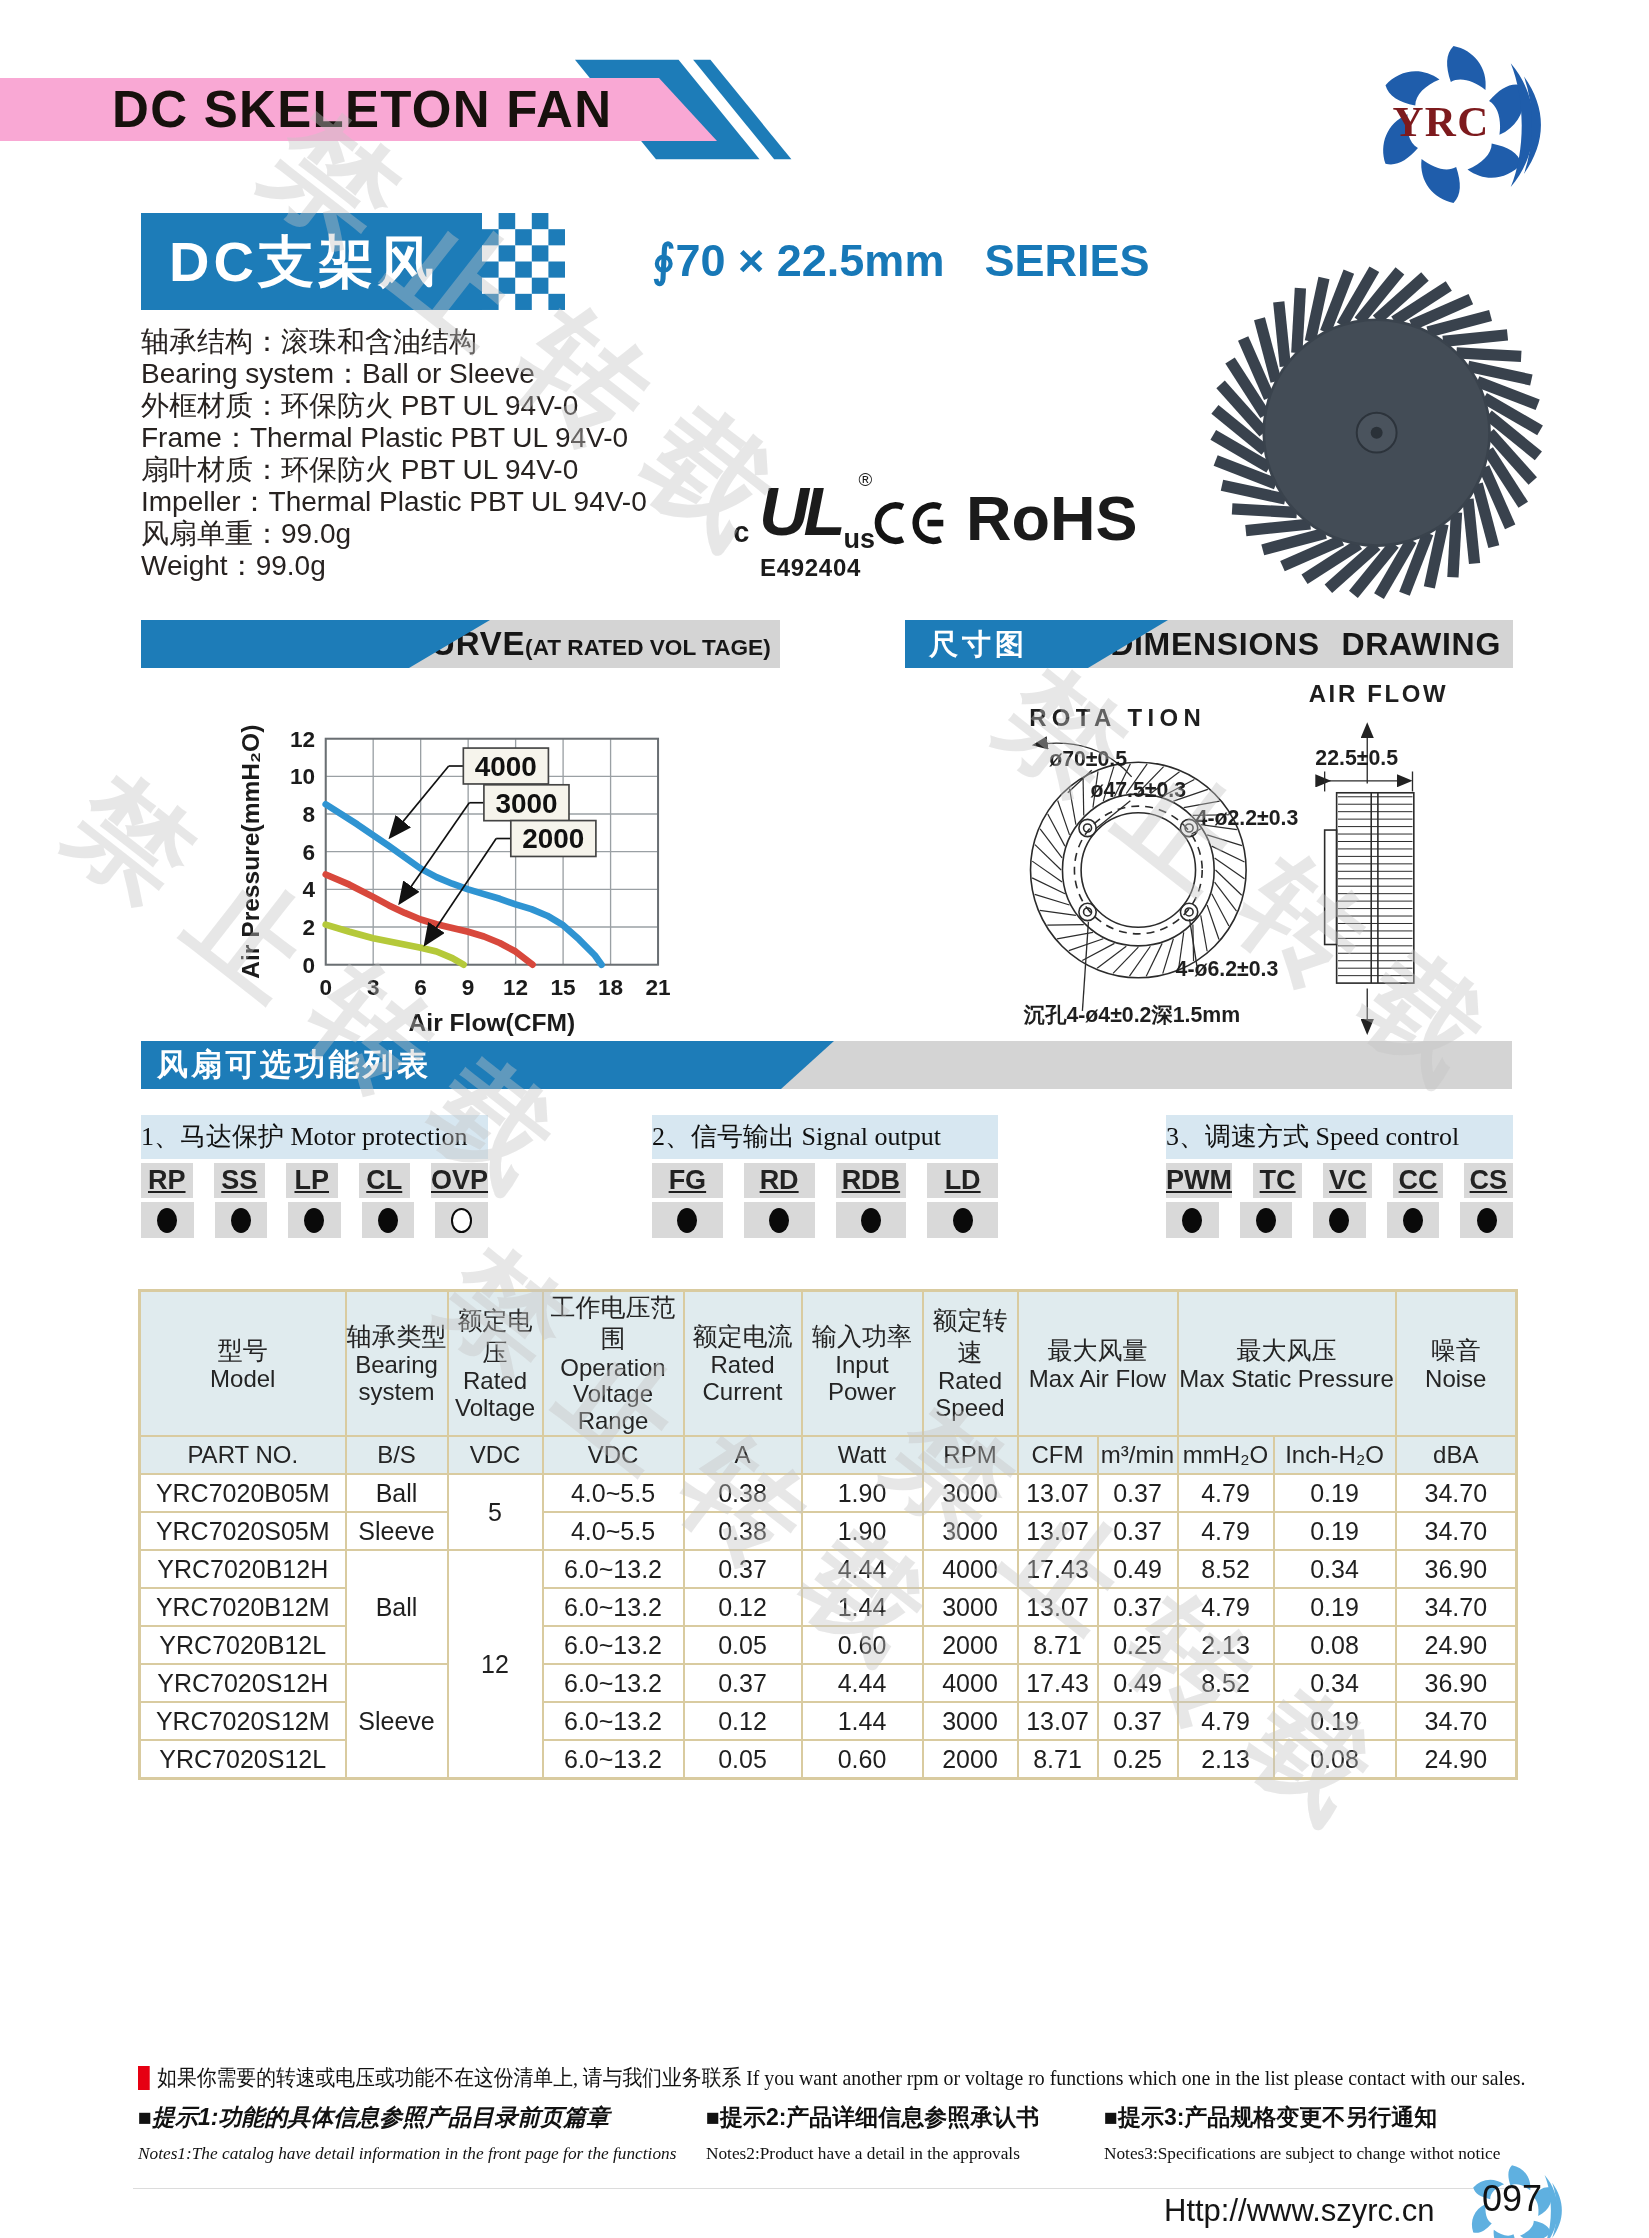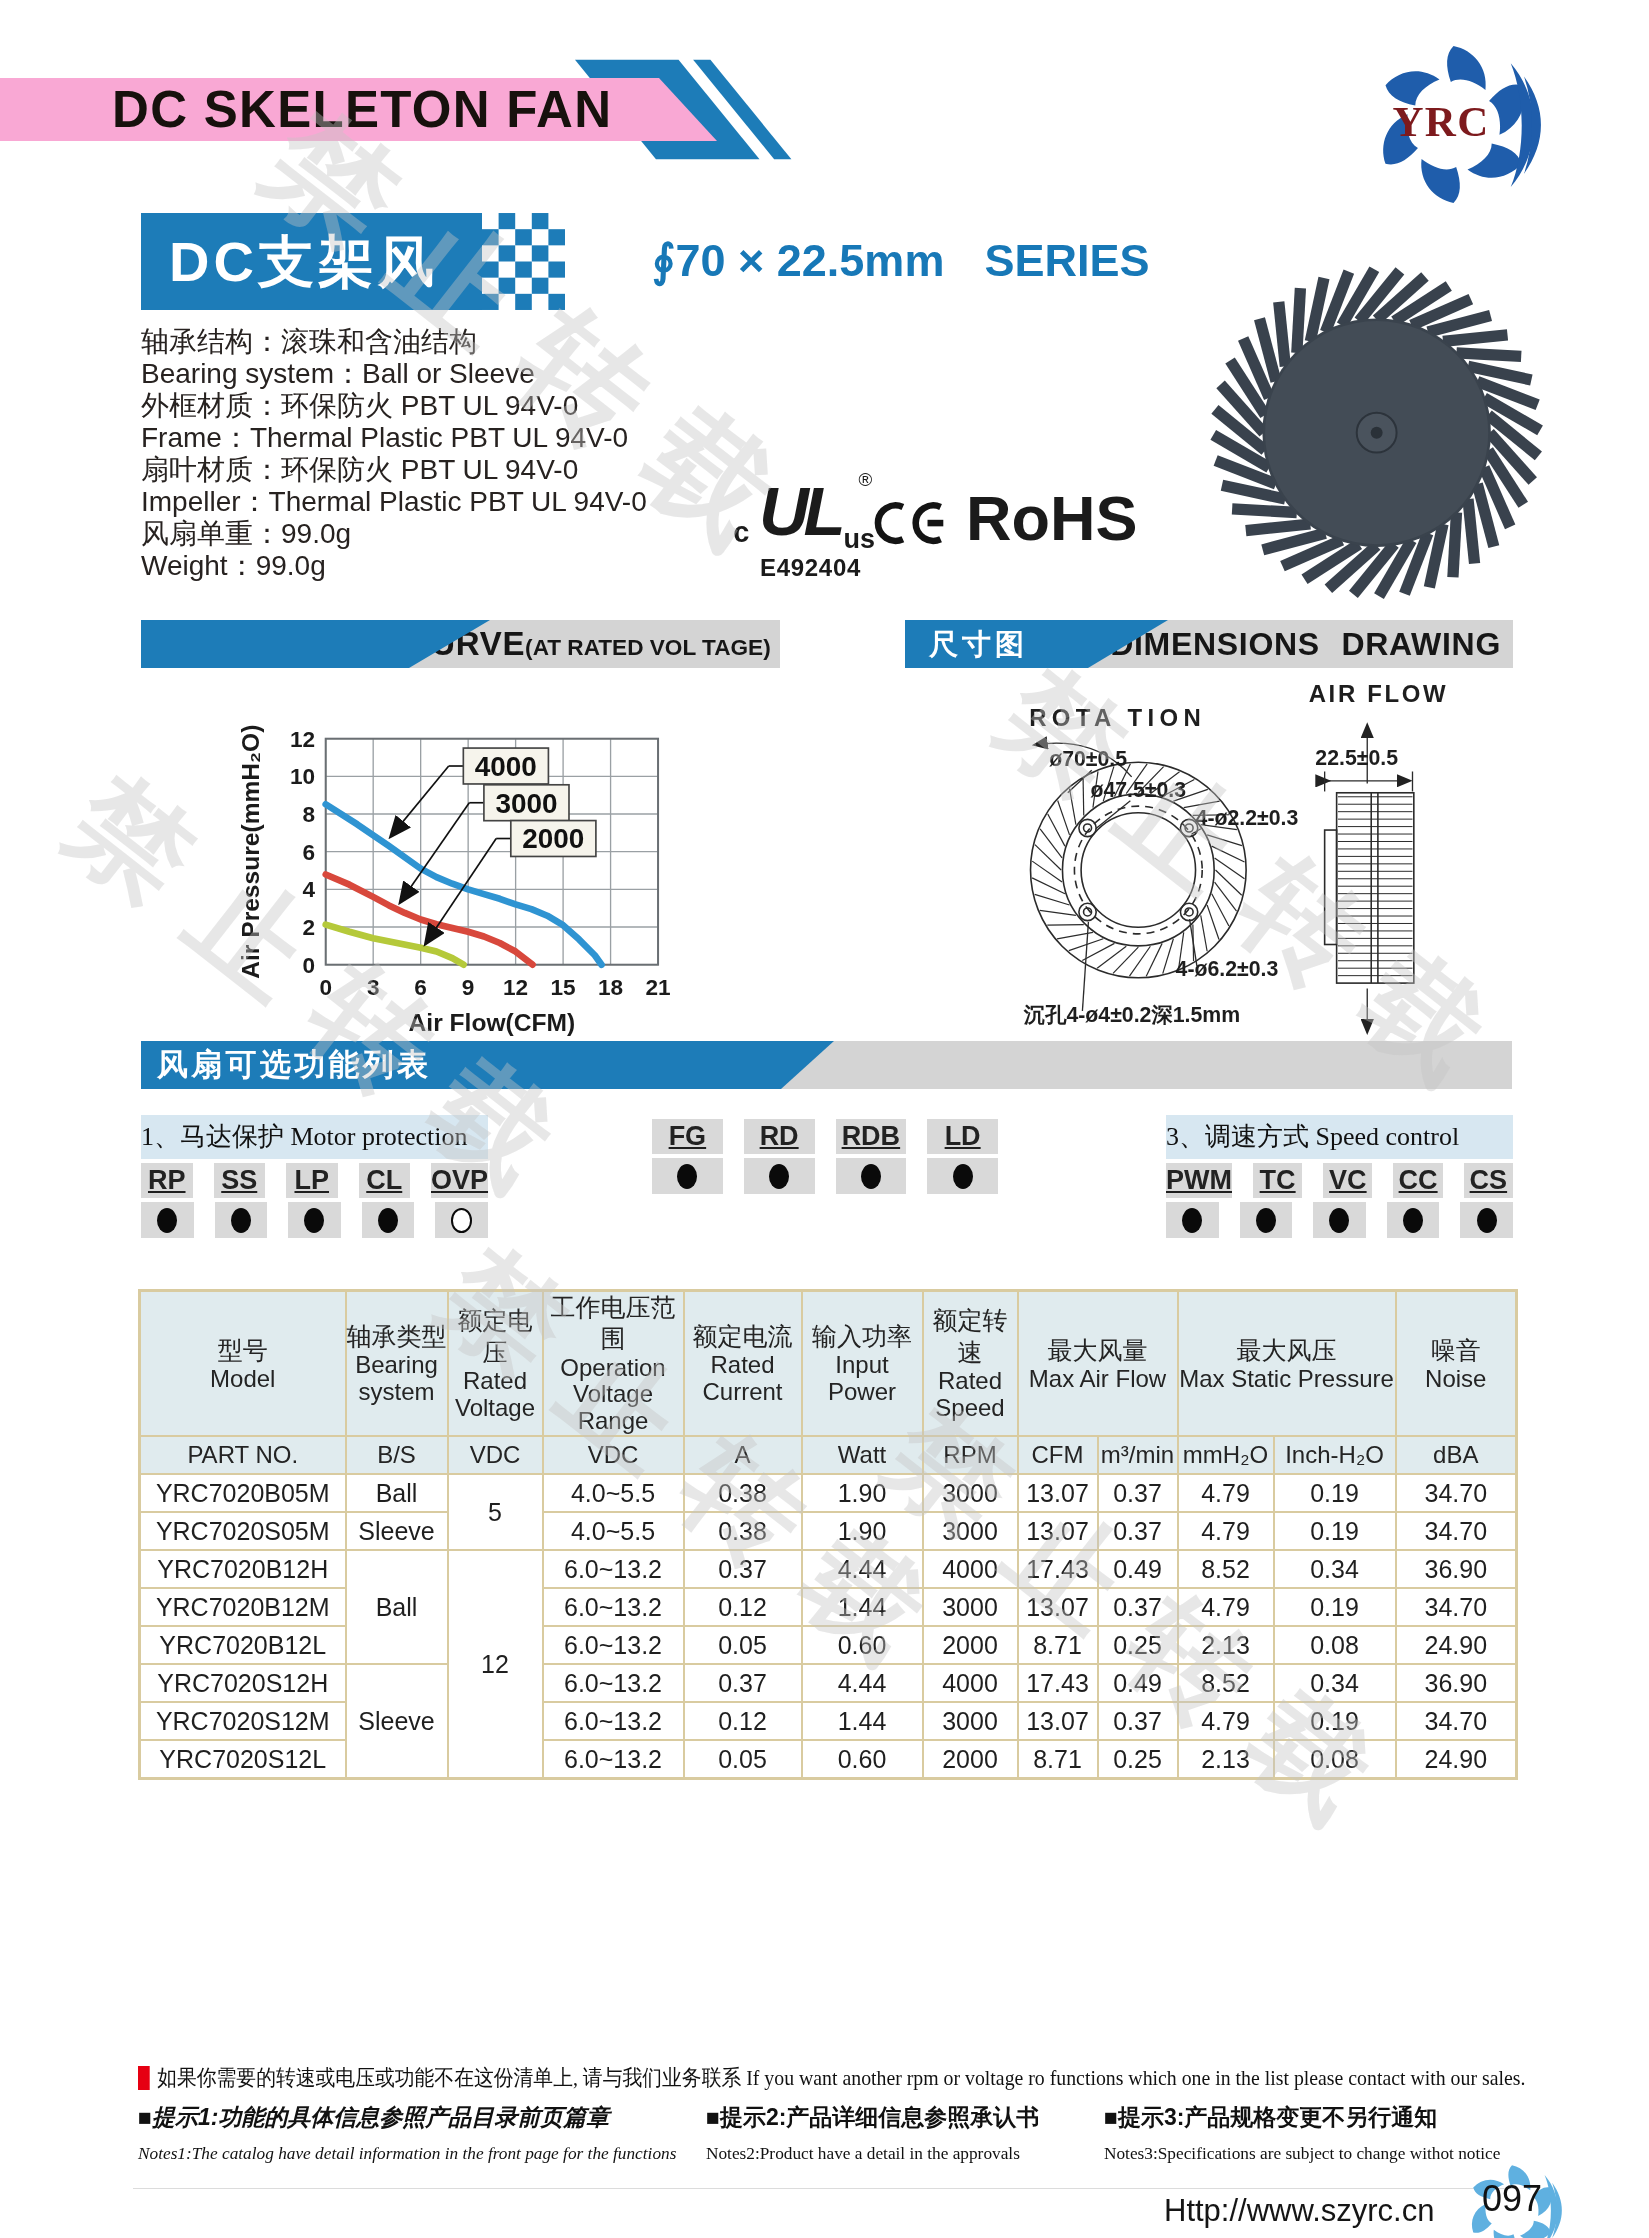--- a/index.html
+++ b/index.html
@@ -457,20 +457,21 @@
         </div>
         <div class="fn-dotcell">
           <span class="dot-filled"></span>
         </div>
         <div class="fn-dotcell">
           <span class="dot-open"></span>
         </div>
       </div>
   </div>
   <div class="fn-group" style="left:652px;width:346px;">
+    <div class="fn-title">2、信号输出 Signal output</div>
     <div class="fn-row fn-labels">
         <div class="fn-cell">FG</div>
         <div class="fn-cell">RD</div>
         <div class="fn-cell">RDB</div>
         <div class="fn-cell">LD</div>
       </div>
     <div class="fn-row fn-dots">
         <div class="fn-dotcell">
           <span class="dot-filled"></span>
         </div>

